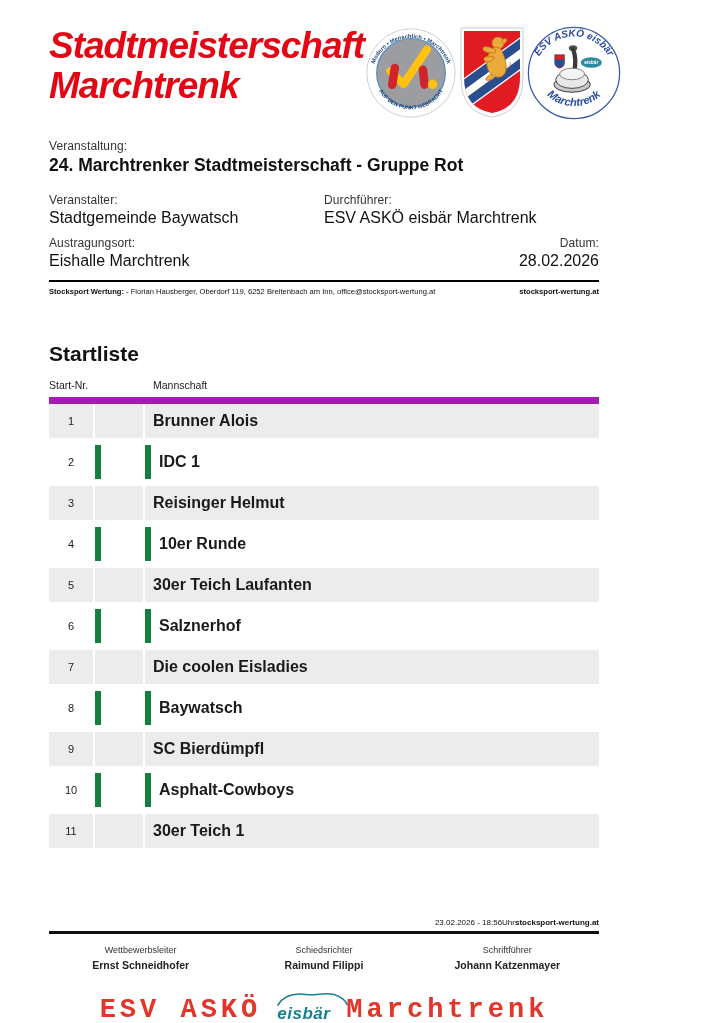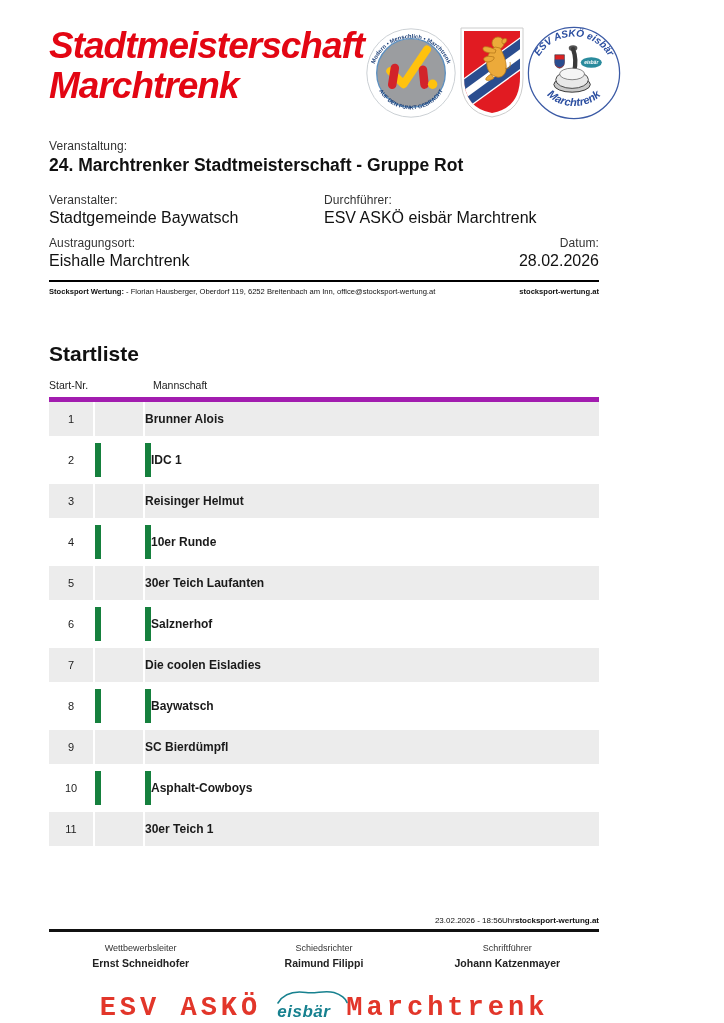--- a/index.html
+++ b/index.html
@@ -22,26 +22,26 @@
   .two-col{display:grid;grid-template-columns:1fr 1fr;margin-top:17px;}
   .row3{display:grid;grid-template-columns:1fr auto;}
   .right-align{text-align:right;}
   .rule{border-top:2px solid #000;margin-top:1px;}
   .fineprint{display:flex;justify-content:space-between;padding-top:5px;font-size:7.6px;color:#111;}
   .fineprint b{font-weight:700;}
   
   .h-startliste{margin-top:46px;font-size:21px;font-weight:700;}
   .table{margin-top:13px;}
   .thead{display:grid;grid-template-columns:44px 48px 1fr;column-gap:2px;
-         font-size:10.5px;color:#222;padding-bottom:6px;border-bottom:5px solid #a21caf;}
+         font-size:10.5px;color:#222;padding-bottom:6px;border-bottom:7px solid #a21caf;}
   .thead .h1{white-space:nowrap;}
   .trow{display:grid;grid-template-columns:44px 48px 1fr;column-gap:2px;height:41px;}
   .trow .c{height:34px;display:flex;align-items:center;background:#fff;}
   .trow .nr{justify-content:center;font-size:11px;color:#222;}
-  .trow .name{font-weight:700;font-size:12px;color:#1a1a1a;text-align:center;}
+  .trow .name{padding-left:8px;font-weight:700;font-size:16px;color:#1a1a1a;text-align:center;}
   .trow.gray .c{background:#ececec;}
   .trow.white .c2,.trow.white .name{border-left:6px solid #15803d;}
   
   .footer{margin-top:63px;}
   .fmeta{display:flex;justify-content:flex-end;font-size:8px;color:#111;padding-bottom:4px;}
   .fmeta b{font-weight:700;}
   .frule{border-top:3px solid #111;}
   .signatures{display:grid;grid-template-columns:1fr 1fr 1fr;text-align:center;padding-top:11px;}
   .sig .role{font-size:9px;color:#333;}
   .sig .name{font-size:10.5px;font-weight:700;color:#222;margin-top:4px;}

